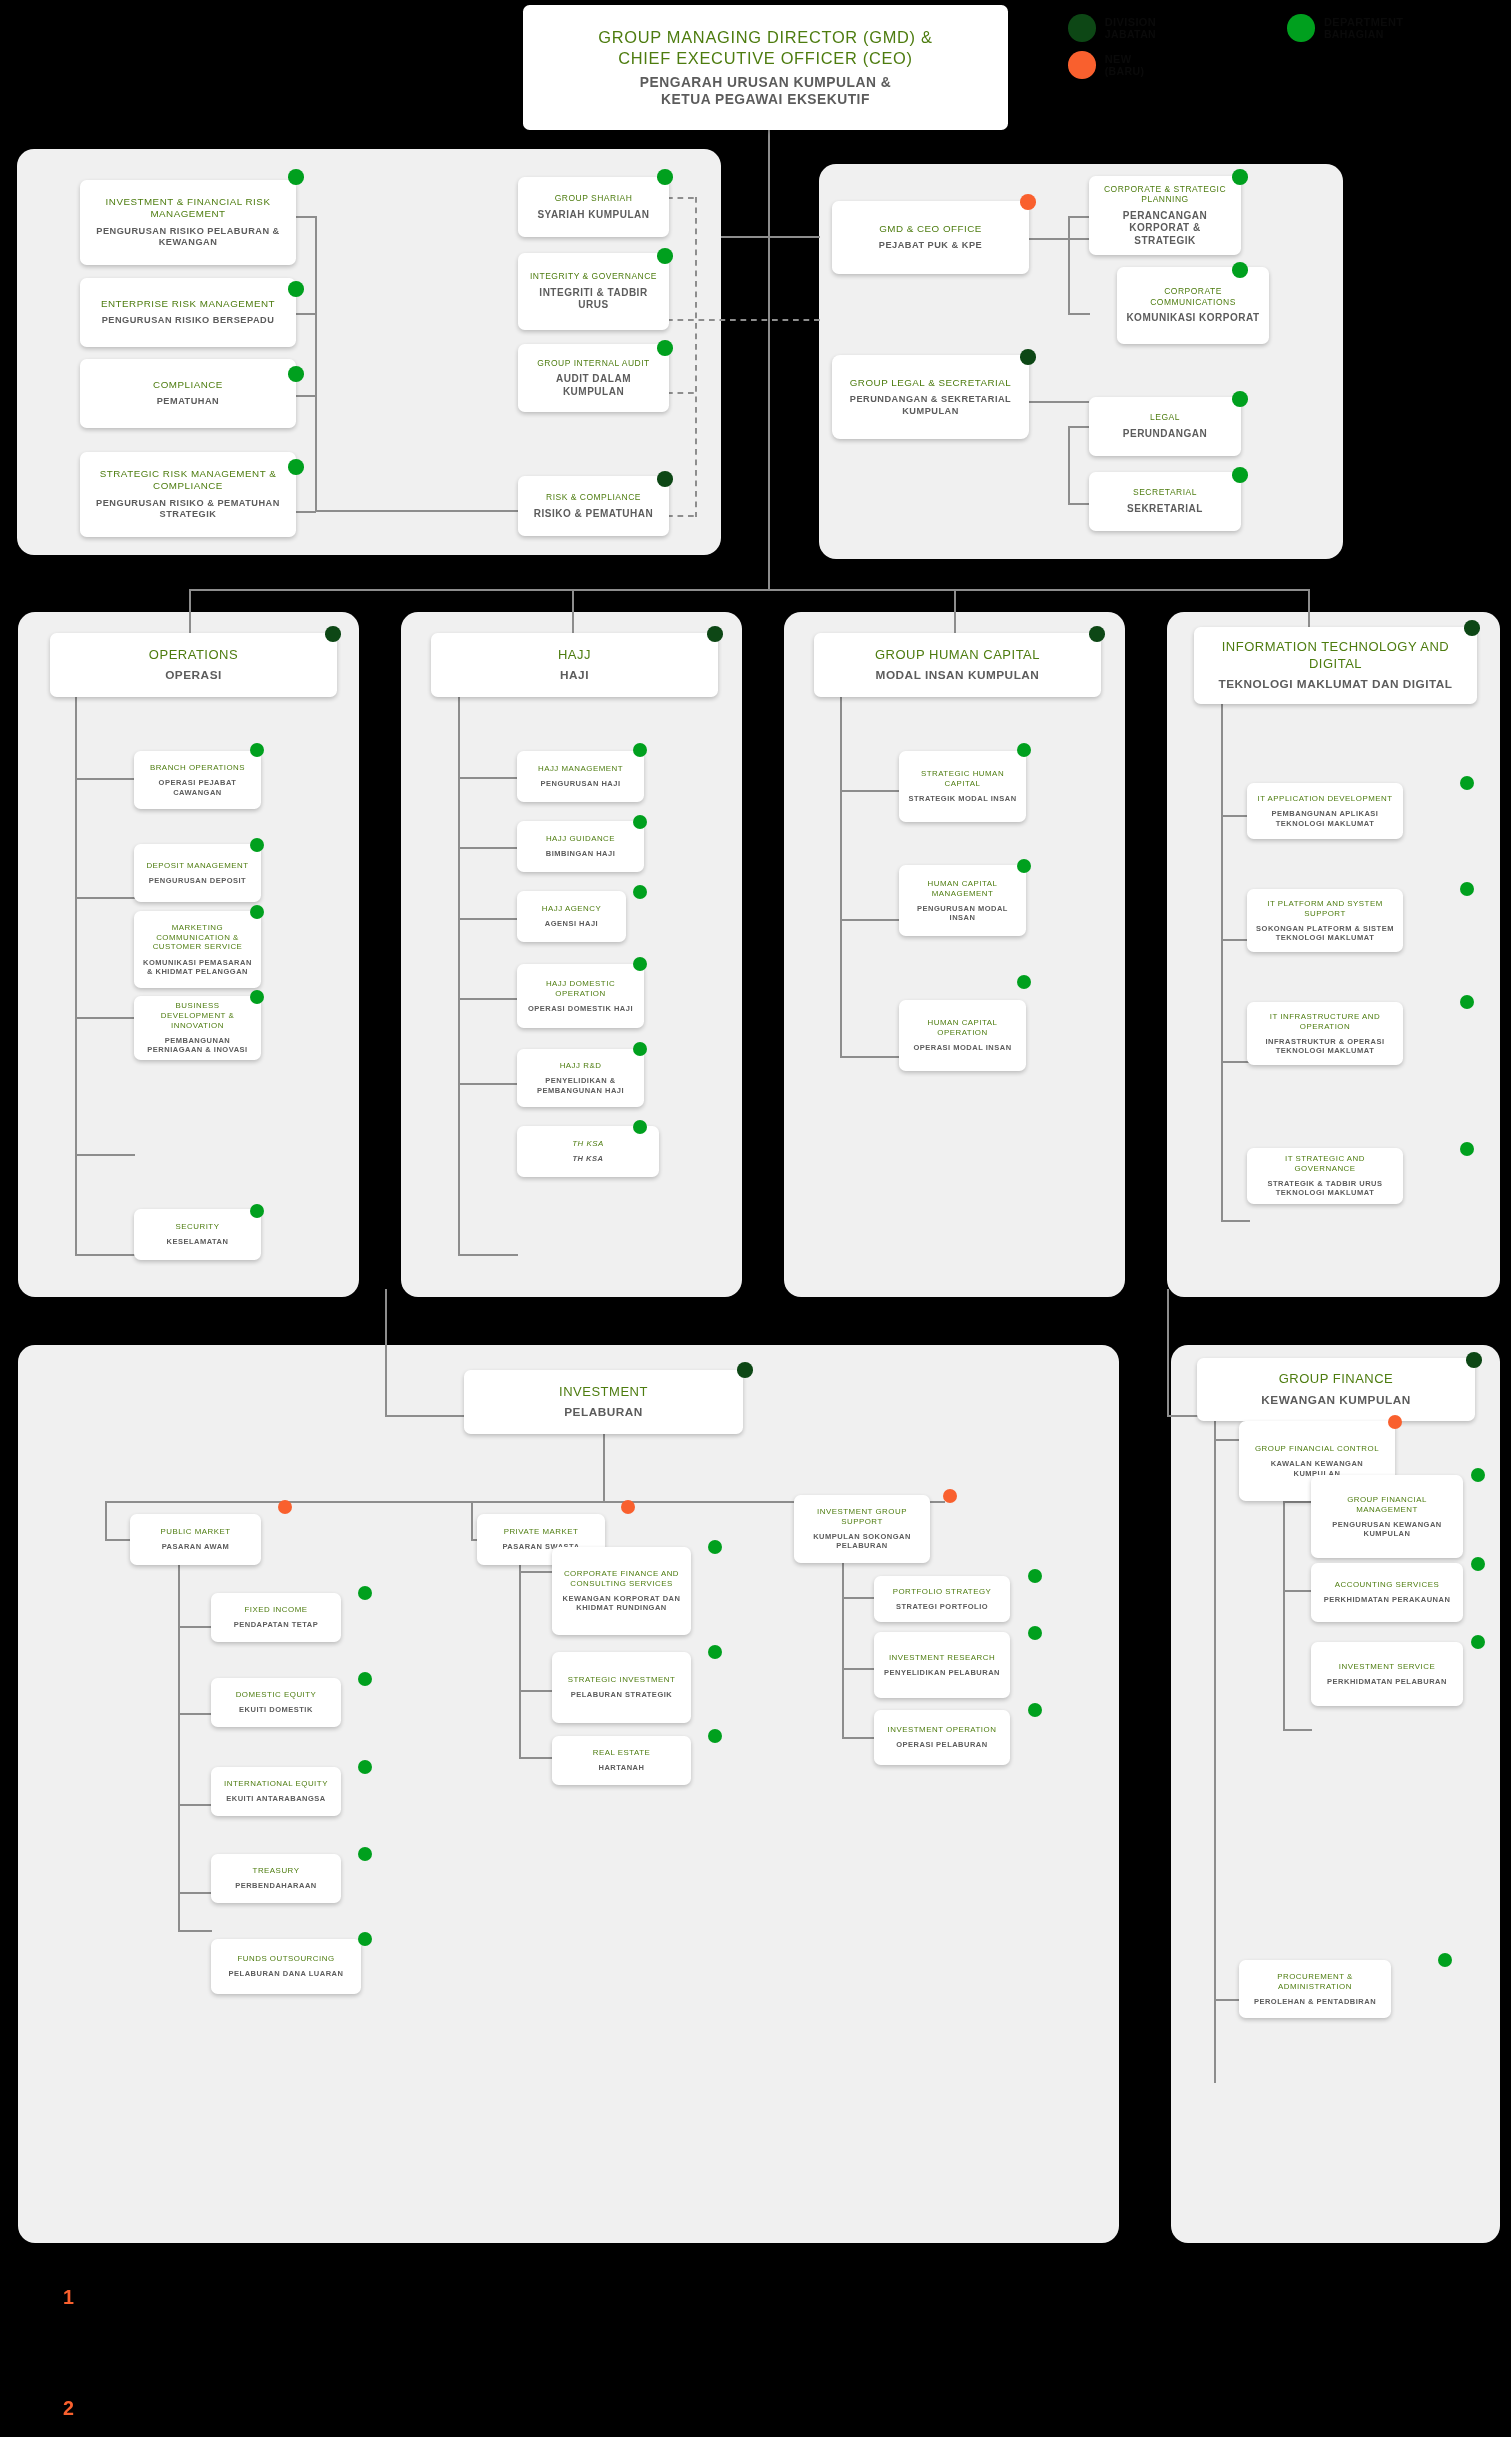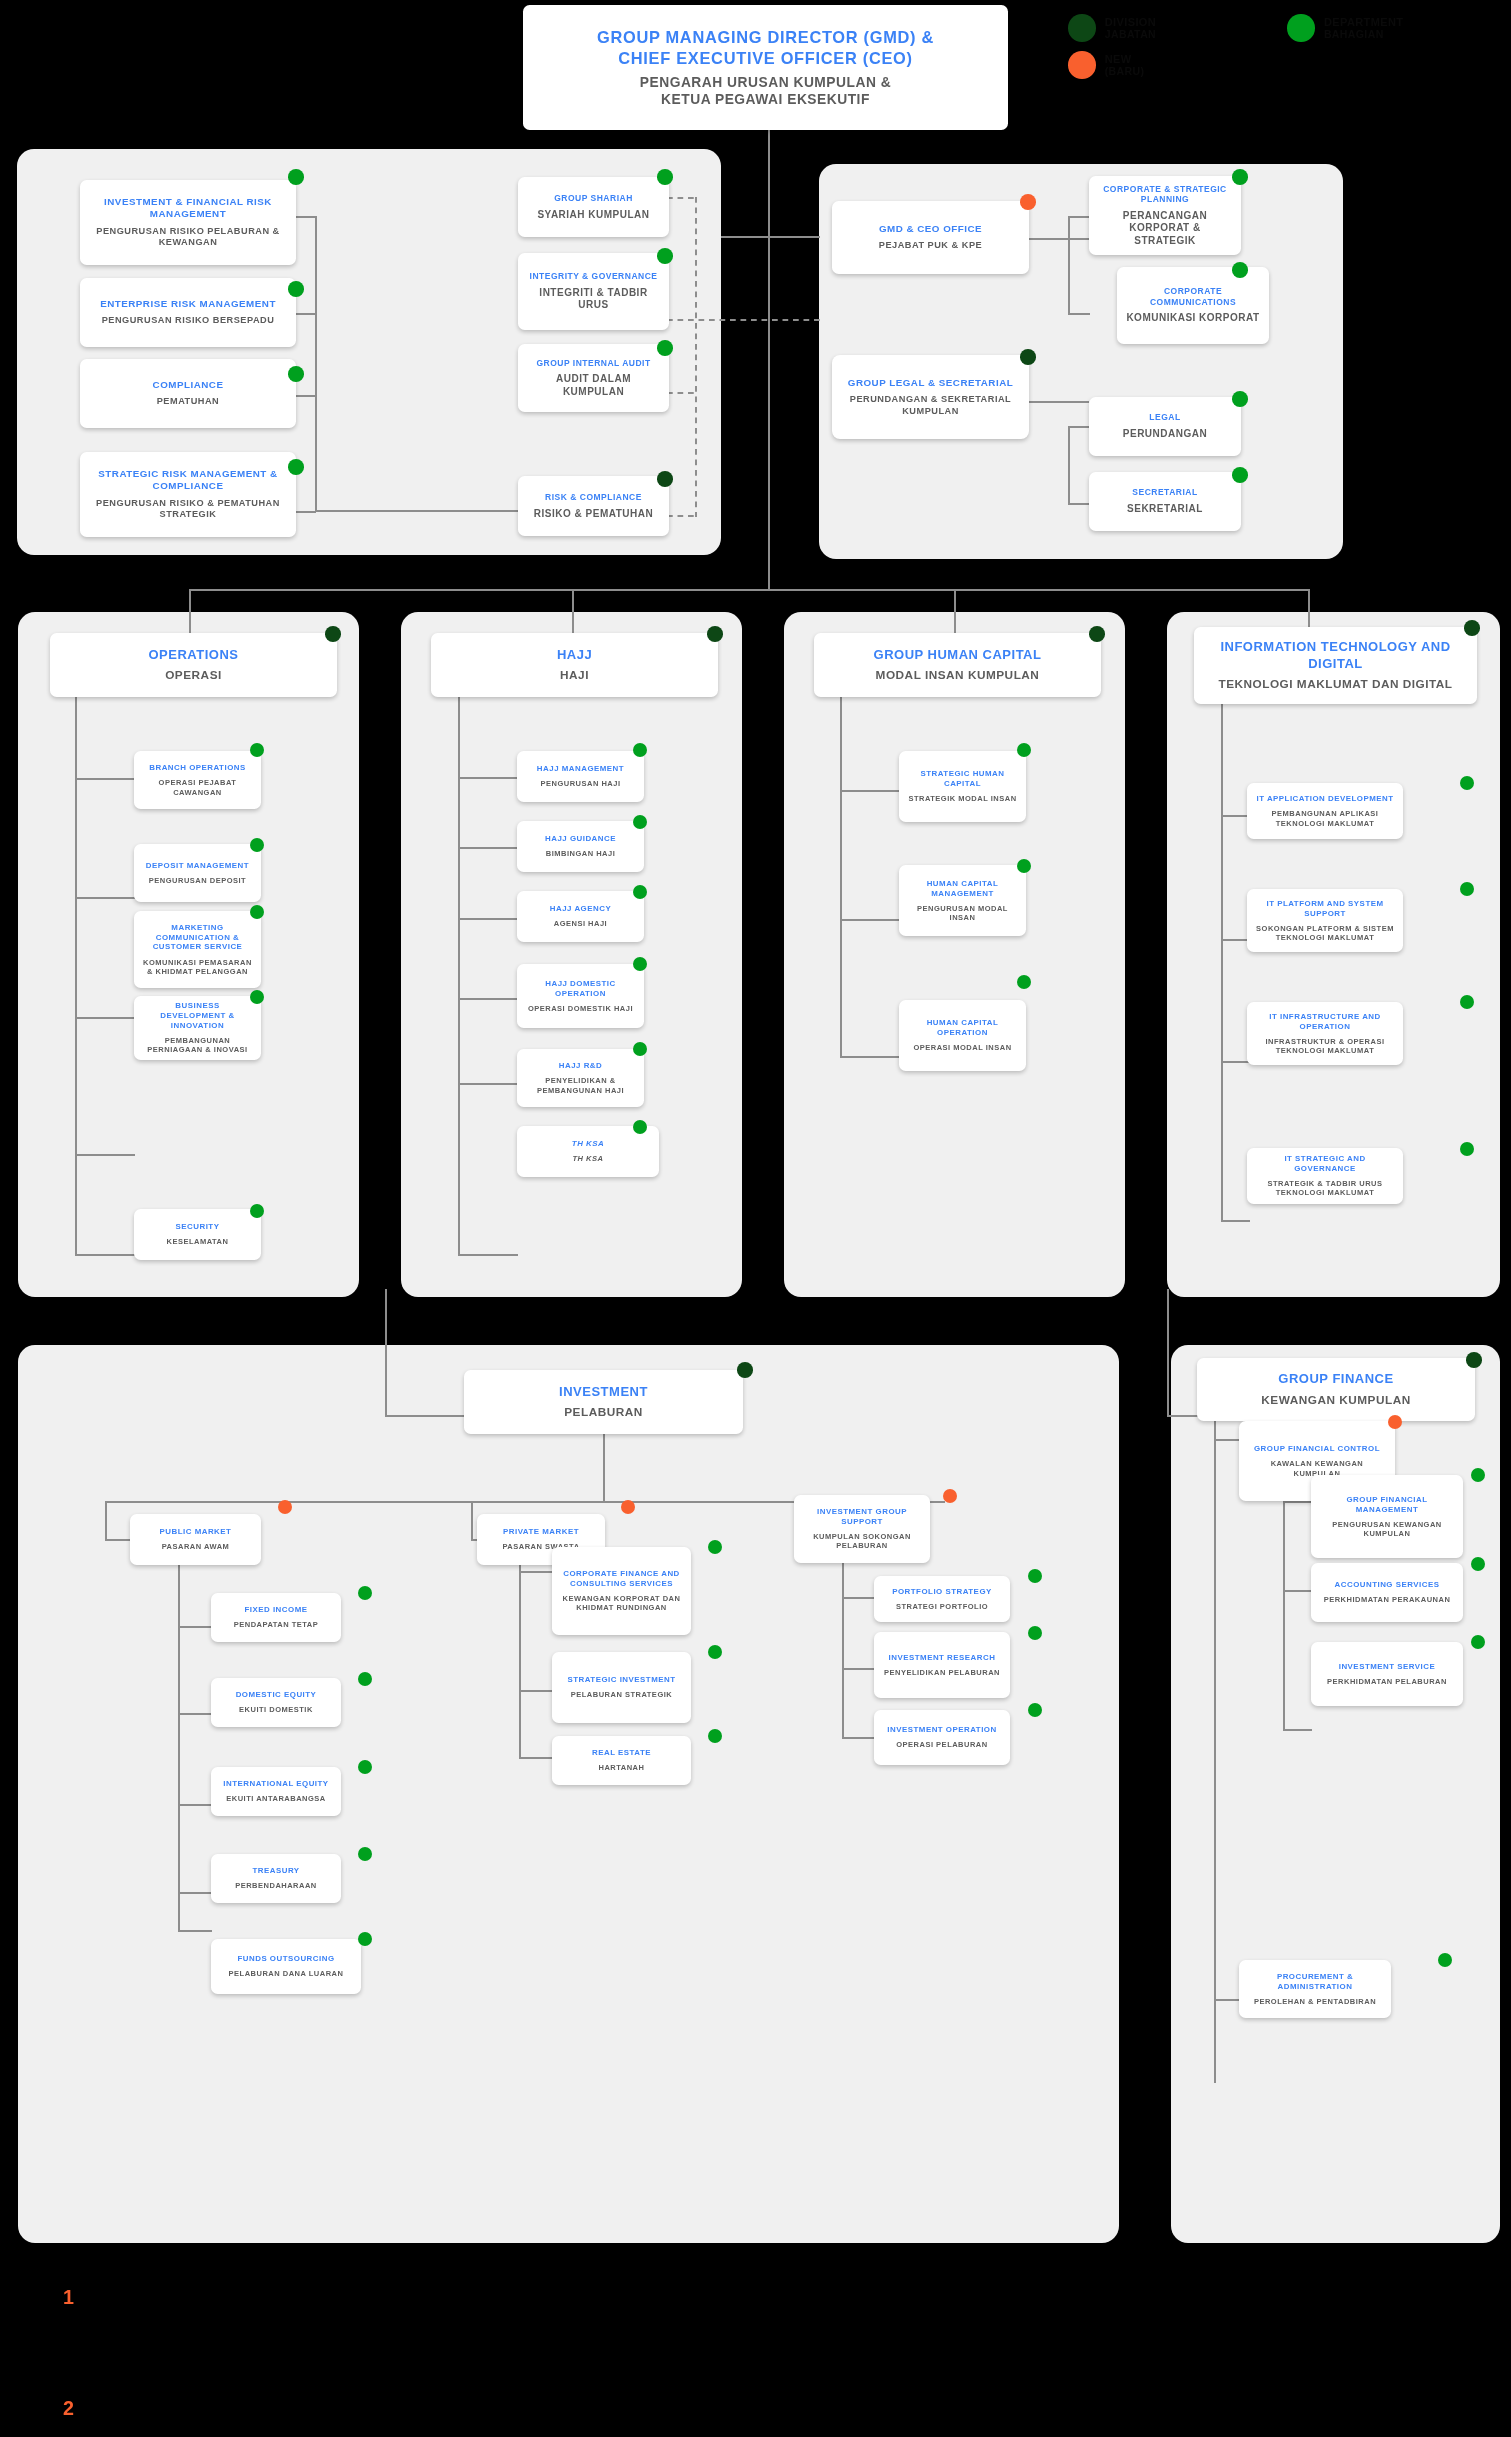--- a/index.html
+++ b/index.html
@@ -12,21 +12,21 @@
   .panel {
     position:absolute; background:#f0f0f0; border-radius:17px;
   }
   .node {
     position:absolute; background:#ffffff; border-radius:6.6px;
     box-shadow:0 2px 4.6px rgba(0,0,0,0.22);
     display:flex; flex-direction:column; align-items:center; justify-content:center;
     text-align:center; padding:6.6px 7.9px; z-index:5;
   }
   .node .en {
-    font-weight:bold; color:#3b82f6; letter-spacing:0.5px; line-height:1.25;
+    font-weight:normal; color:#4d7c0f; letter-spacing:0.5px; line-height:1.25;
   }
   .node .ms {
     color:#5c5c5c; font-weight:bold; letter-spacing:0.5px; line-height:1.25; margin-top:5.2px;
   }
   
   .t-root .en { font-size:16.4px; letter-spacing:0.7px; }
   .t-root .ms { font-size:13.8px; }
   .t-div .en { font-size:13px; }
   .t-div .ms { font-size:11.8px; }
   .t-dep .en { font-size:9.8px; }
@@ -294,21 +294,21 @@
 <span class="dot green" style="left:633px; top:743px; width:14.4px; height:14.4px;"></span>
 <div class="ln lnh" style="left:458px; top:777px; width:60px;"></div>
 
 <div class="node t-xs" style="left:517px; top:821px; width:127px; height:51px;">
   <div class="en">HAJJ GUIDANCE</div>
   <div class="ms">BIMBINGAN HAJI</div>
 </div>
 <span class="dot green" style="left:633px; top:815px; width:14.4px; height:14.4px;"></span>
 <div class="ln lnh" style="left:458px; top:847px; width:60px;"></div>
 
-<div class="node t-xs" style="left:517px; top:891px; width:127px; height:51px;">
+<div class="node t-xs" style="left:517px; top:891px; width:109px; height:51px;">
   <div class="en">HAJJ AGENCY</div>
   <div class="ms">AGENSI HAJI</div>
 </div>
 <span class="dot green" style="left:633px; top:885px; width:14.4px; height:14.4px;"></span>
 <div class="ln lnh" style="left:458px; top:918px; width:60px;"></div>
 
 <div class="node t-xs" style="left:517px; top:964px; width:127px; height:64px;">
   <div class="en">HAJJ DOMESTIC OPERATION</div>
   <div class="ms">OPERASI DOMESTIK HAJI</div>
 </div>

